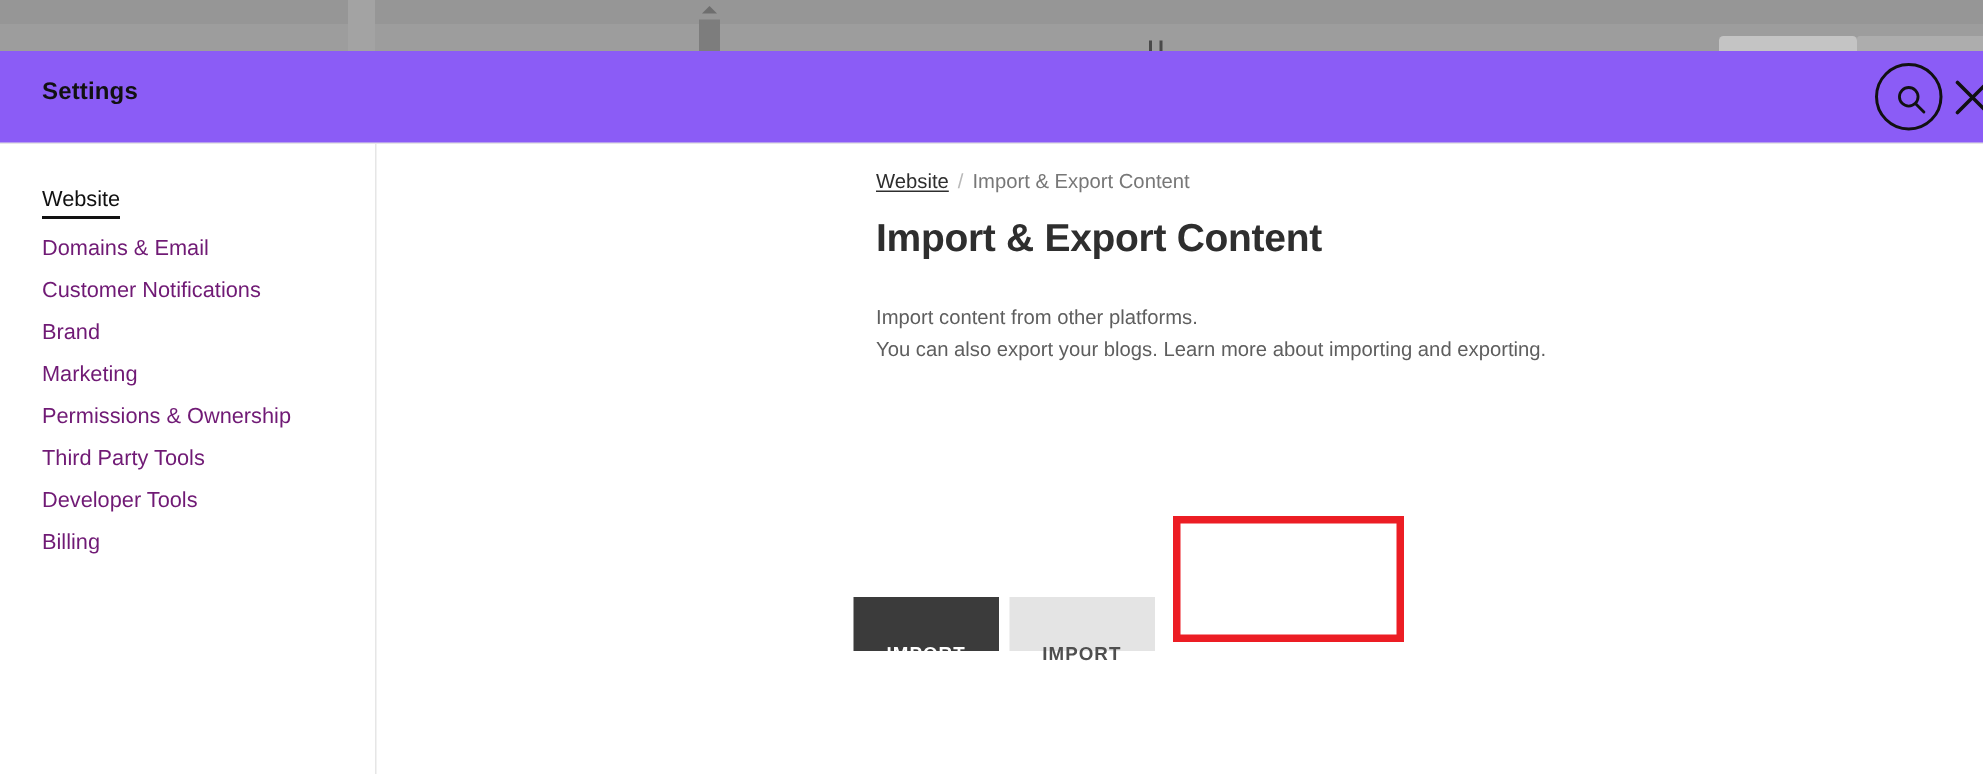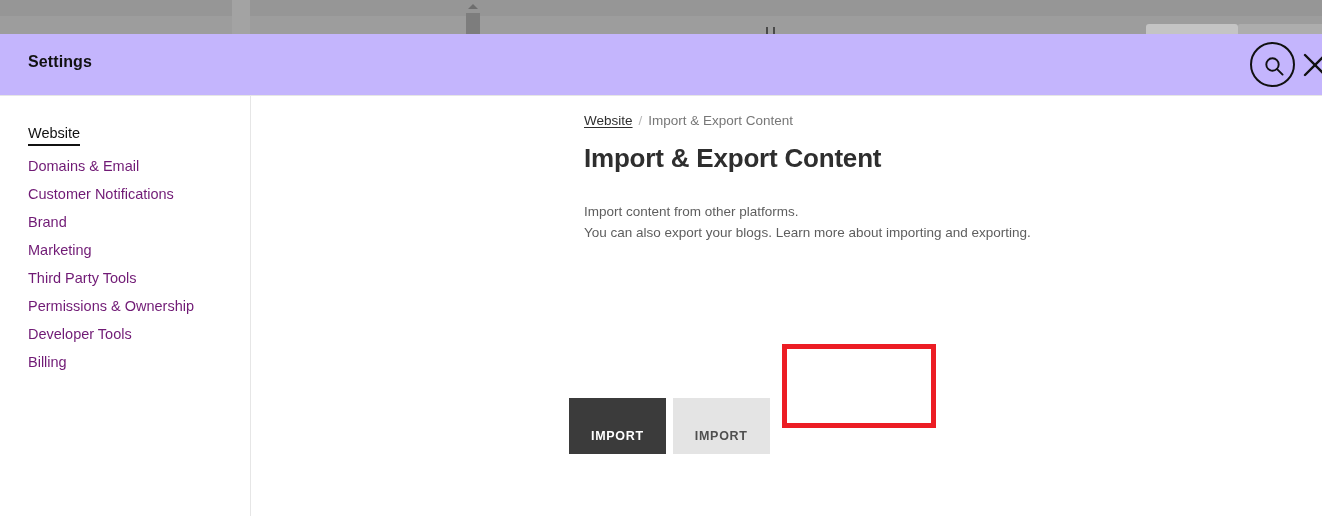--- a/index.html
+++ b/index.html
@@ -90,21 +90,21 @@
     left: 0; top: 34px;
     width: 1322px;
     height: 482px;
     background: #ffffff;
   }
 
   .panel-header {
     position: relative;
     height: 61px;
     border-bottom: 1px solid #e6e6e6;
-    background: #c4b5fd;
+    background: #8b5cf6;
     text-align: right;
   }
   .panel-title {
     position: absolute;
     left: 28px;
     top: 19px;
     font-size: 16px;
     font-weight: bold;
     color: #111111;
     letter-spacing: 0.1px;
@@ -232,21 +232,21 @@
     cursor: pointer;
   }
 
   .btn-row {
     position: absolute;
     left: 317px;
     top: 302px;
   }
   .btn {
     display: inline-block;
-    height: 56px;
+    height: 36px;
     line-height: 44px;
     border: none;
     font-family: "Liberation Sans", sans-serif;
     font-size: 12.5px;
     font-weight: bold;
     letter-spacing: 0.7px;
     cursor: pointer;
     padding: 16px 22px;
     vertical-align: top;
     text-align: center;
@@ -320,22 +320,22 @@
 
     <div class="panel-body">
 
       <div class="sidebar">
         <ul class="nav-list">
           <li class="nav-item active">Website</li>
           <li class="nav-item">Domains &amp; Email</li>
           <li class="nav-item">Customer Notifications</li>
           <li class="nav-item">Brand</li>
           <li class="nav-item">Marketing</li>
+          <li class="nav-item">Permissions &amp; Ownership</li>
           <li class="nav-item">Third Party Tools</li>
-          <li class="nav-item">Permissions &amp; Ownership</li>
           <li class="nav-item">Developer Tools</li>
           <li class="nav-item">Billing</li>
         </ul>
       </div>
 
       <div class="content">
         <div class="content-inner">
 
           <div class="breadcrumb">
             <span class="crumb-link">Website</span><span class="crumb-sep">/</span><span class="crumb-current">Import &amp; Export Content</span>

